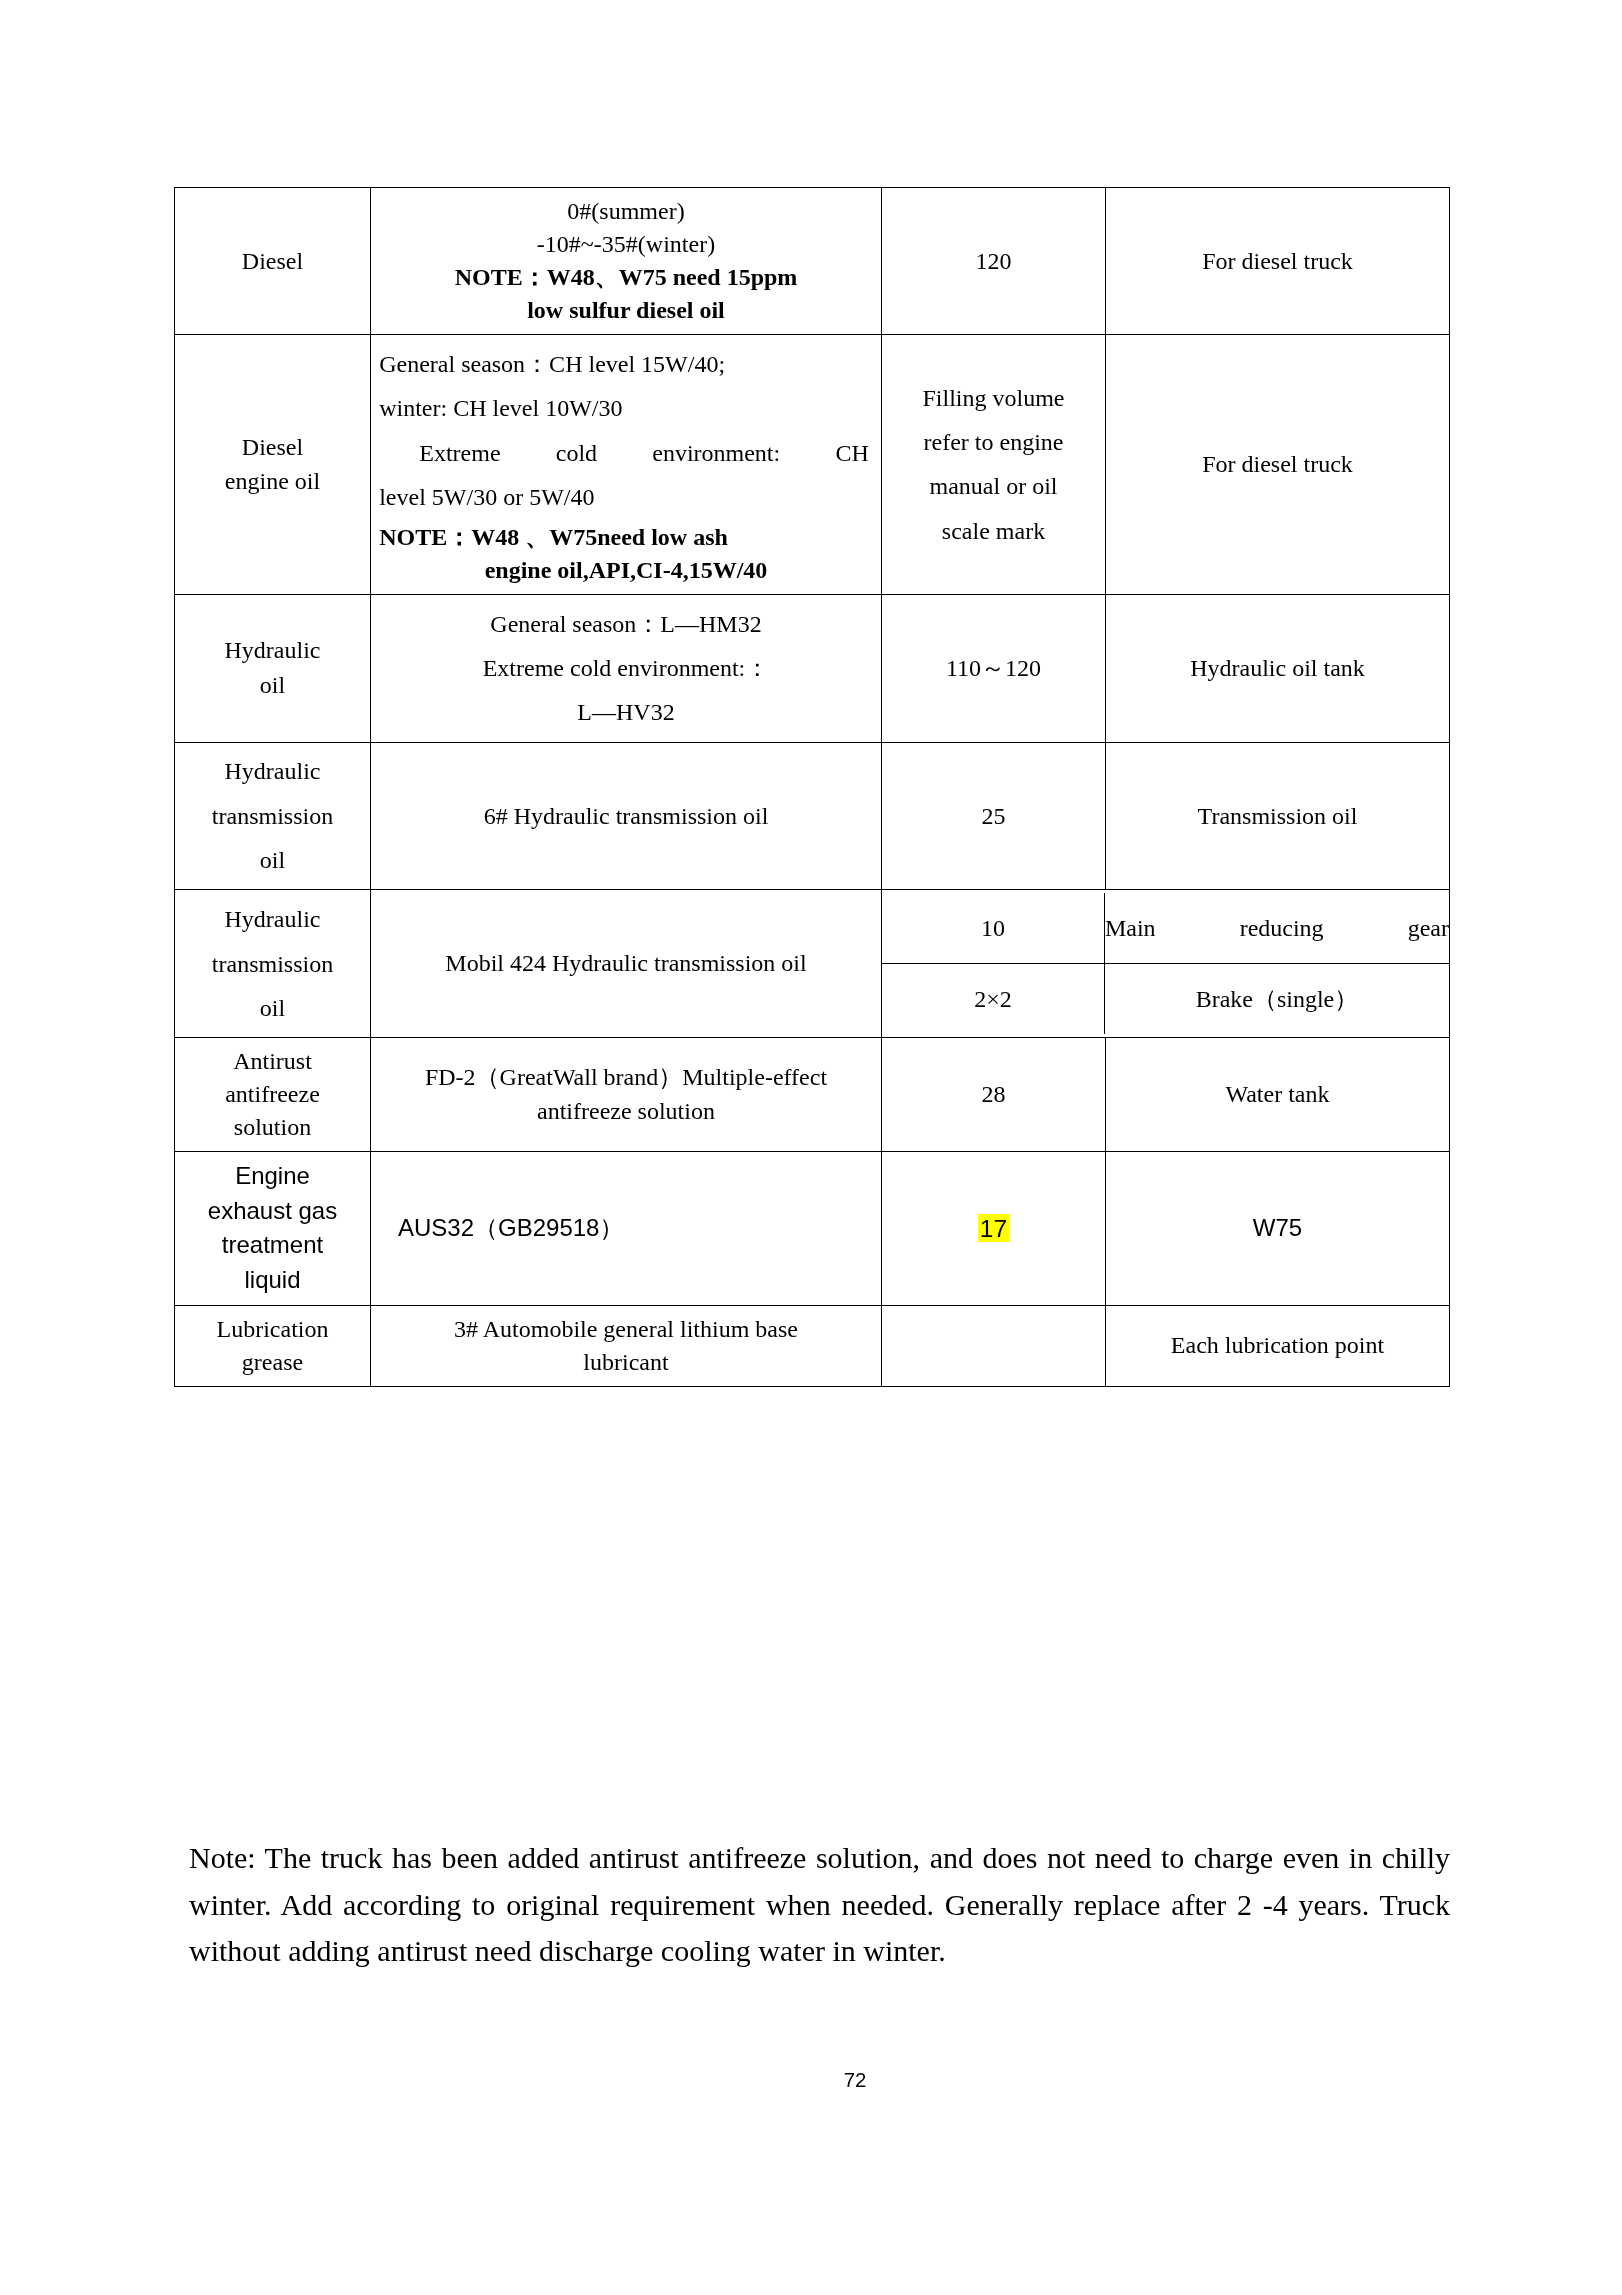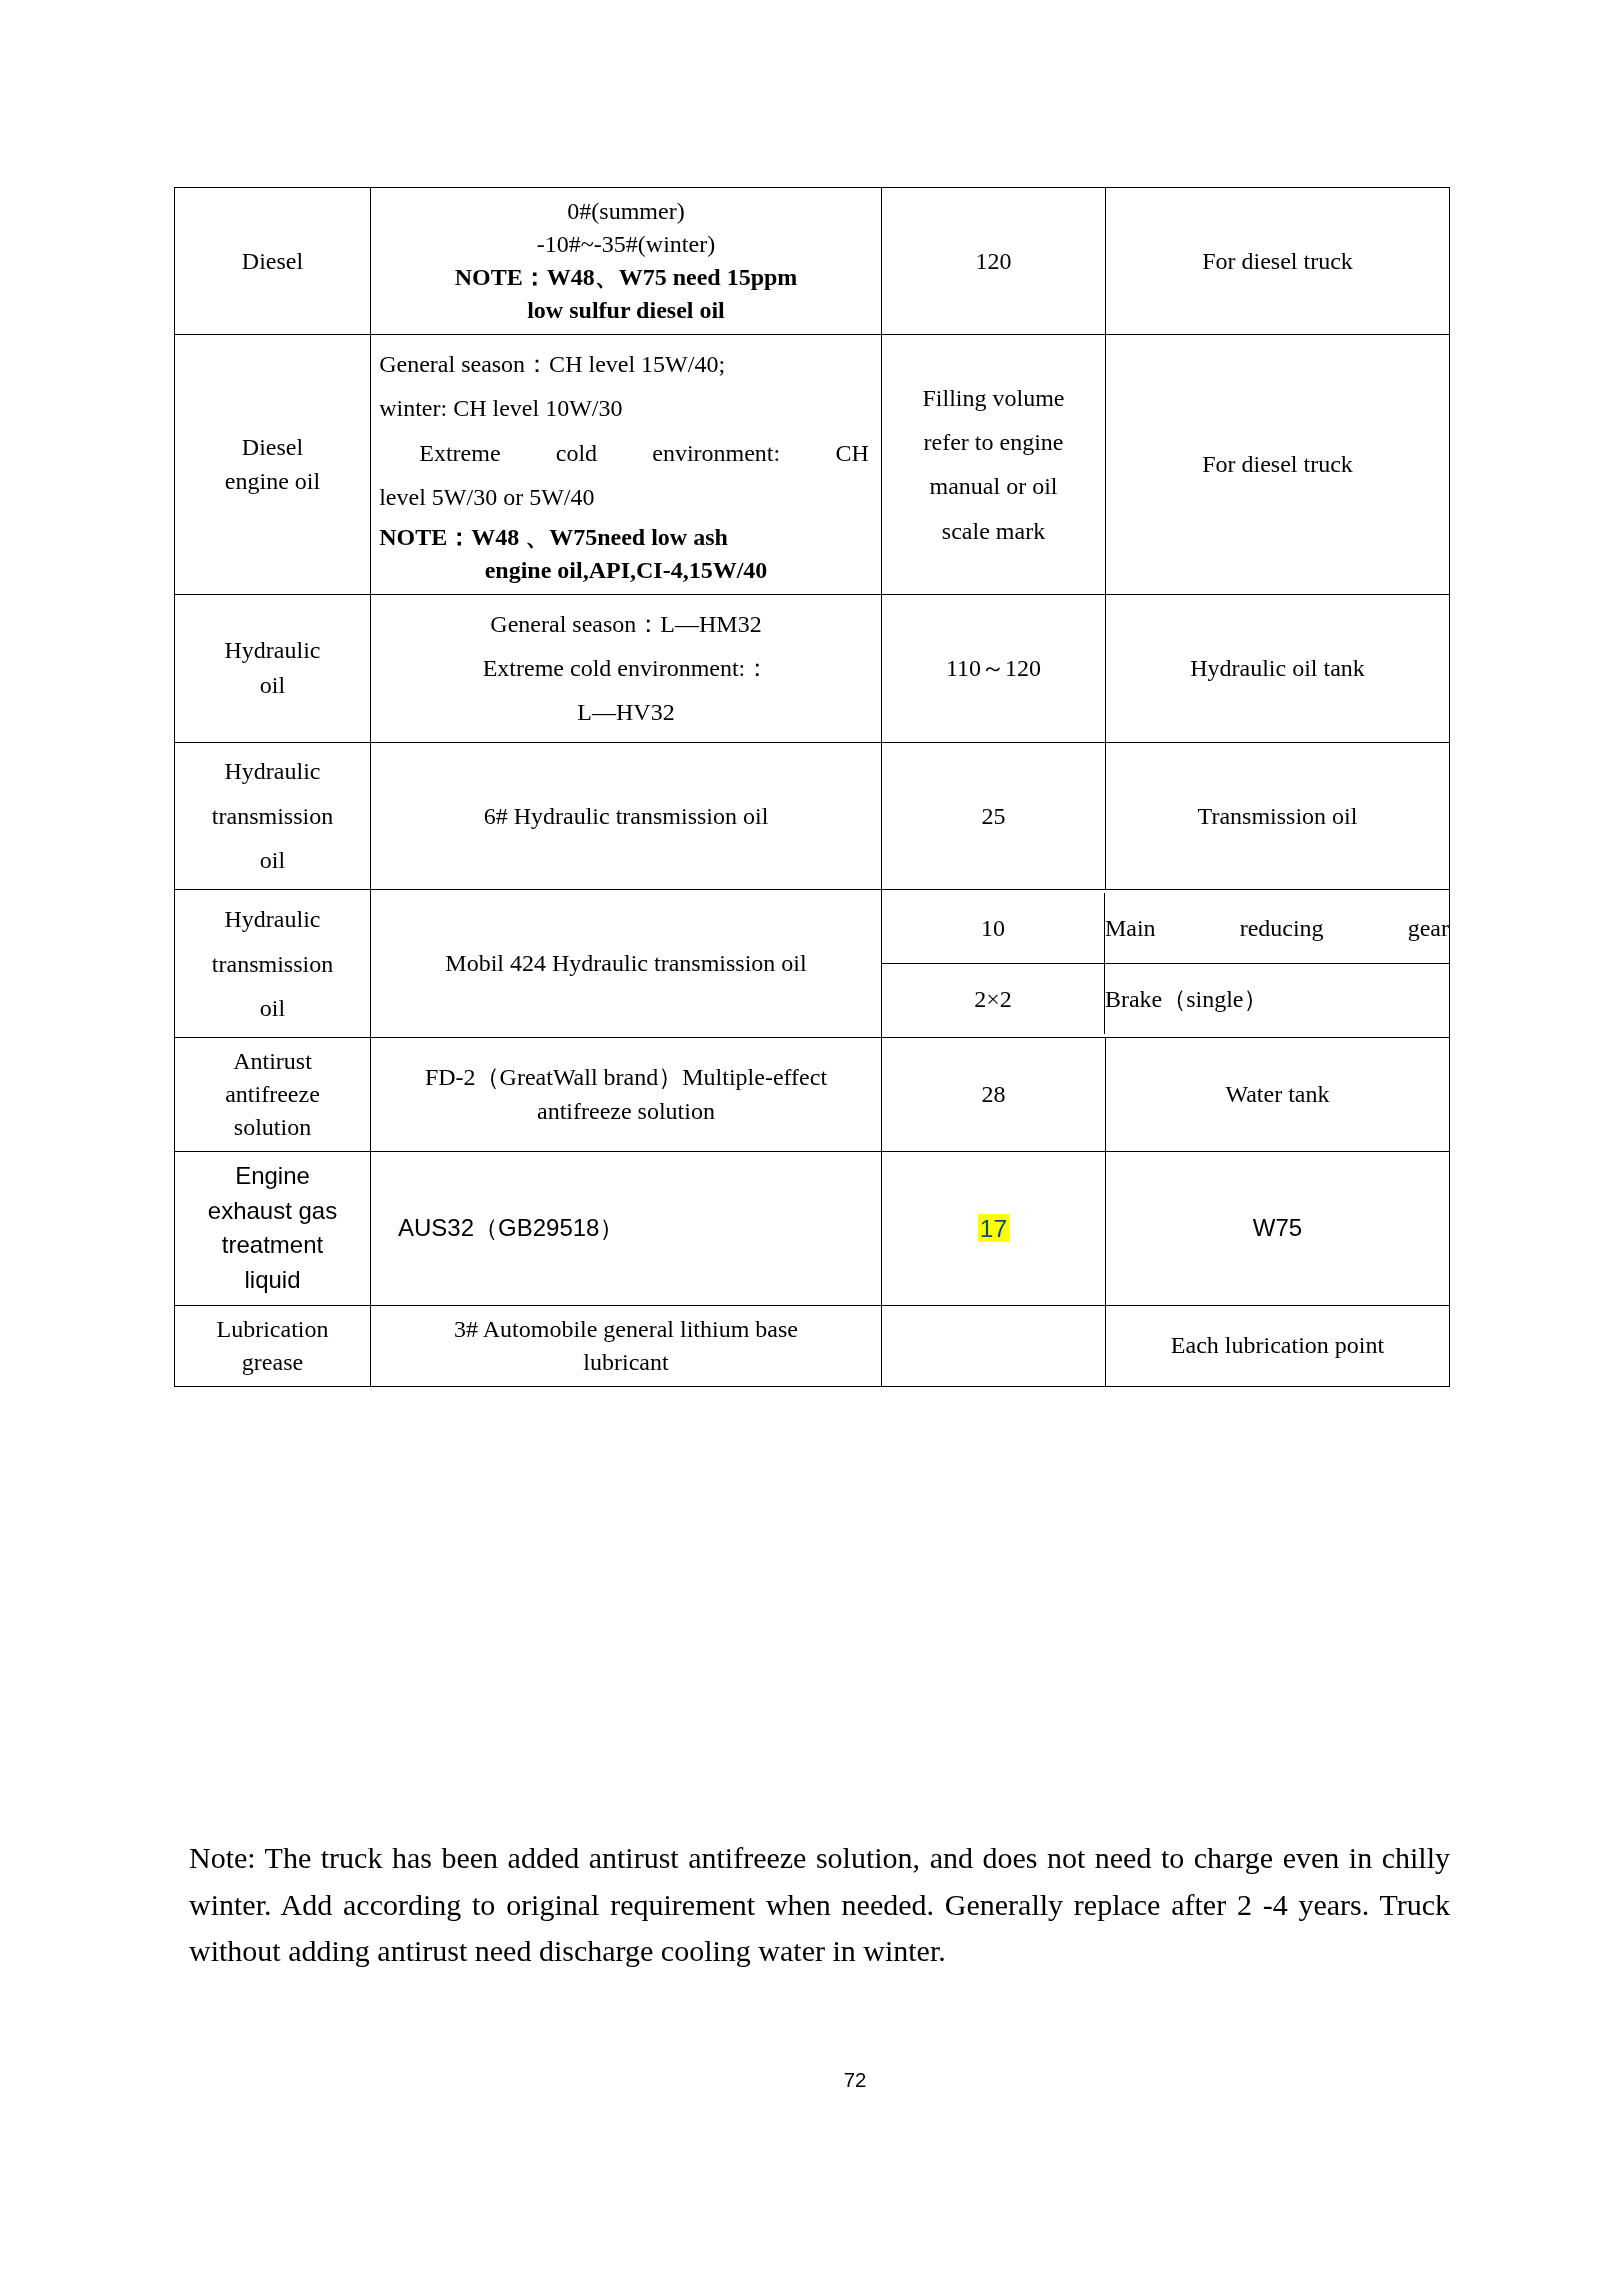--- a/index.html
+++ b/index.html
@@ -62,21 +62,21 @@
 
   
   .red {
     color: #FF0000;
     font-family: "Liberation Sans", "DejaVu Sans", sans-serif;
   }
   .red-sm { font-size: 21px; line-height: 1.35; }
   .red-md { font-size: 24.5px; }
   .hl {
     background: #FFFF00;
-    color: #0c4a6e;
+    color: #000000;
     font-family: "Liberation Sans", "DejaVu Sans", sans-serif;
     font-size: 24.5px;
     padding: 0.7px 2px;
   }
 
   
   table.sub {
     width: 100%;
     border-collapse: collapse;
     table-layout: fixed;
@@ -237,21 +237,21 @@
                   <span>10</span>
                 </td>
                 <td style="height:70px; text-align:center; border-bottom:1.4px solid #000;" class="justify-block">
                   <span>Main   reducing   gear</span>
                 </td>
               </tr>
               <tr>
                 <td style="height:70px; text-align:center; border-right:1.4px solid #000;">
                   <span>2×2</span>
                 </td>
-                <td style="height:70px; text-align:left;">
+                <td style="height:70px; text-align:center;">
                   <span>Brake（single）</span>
                 </td>
               </tr>
             </tbody>
           </table>
         </td>
       </tr>
 
       <tr>
         <td class="cell-pad-lg">

